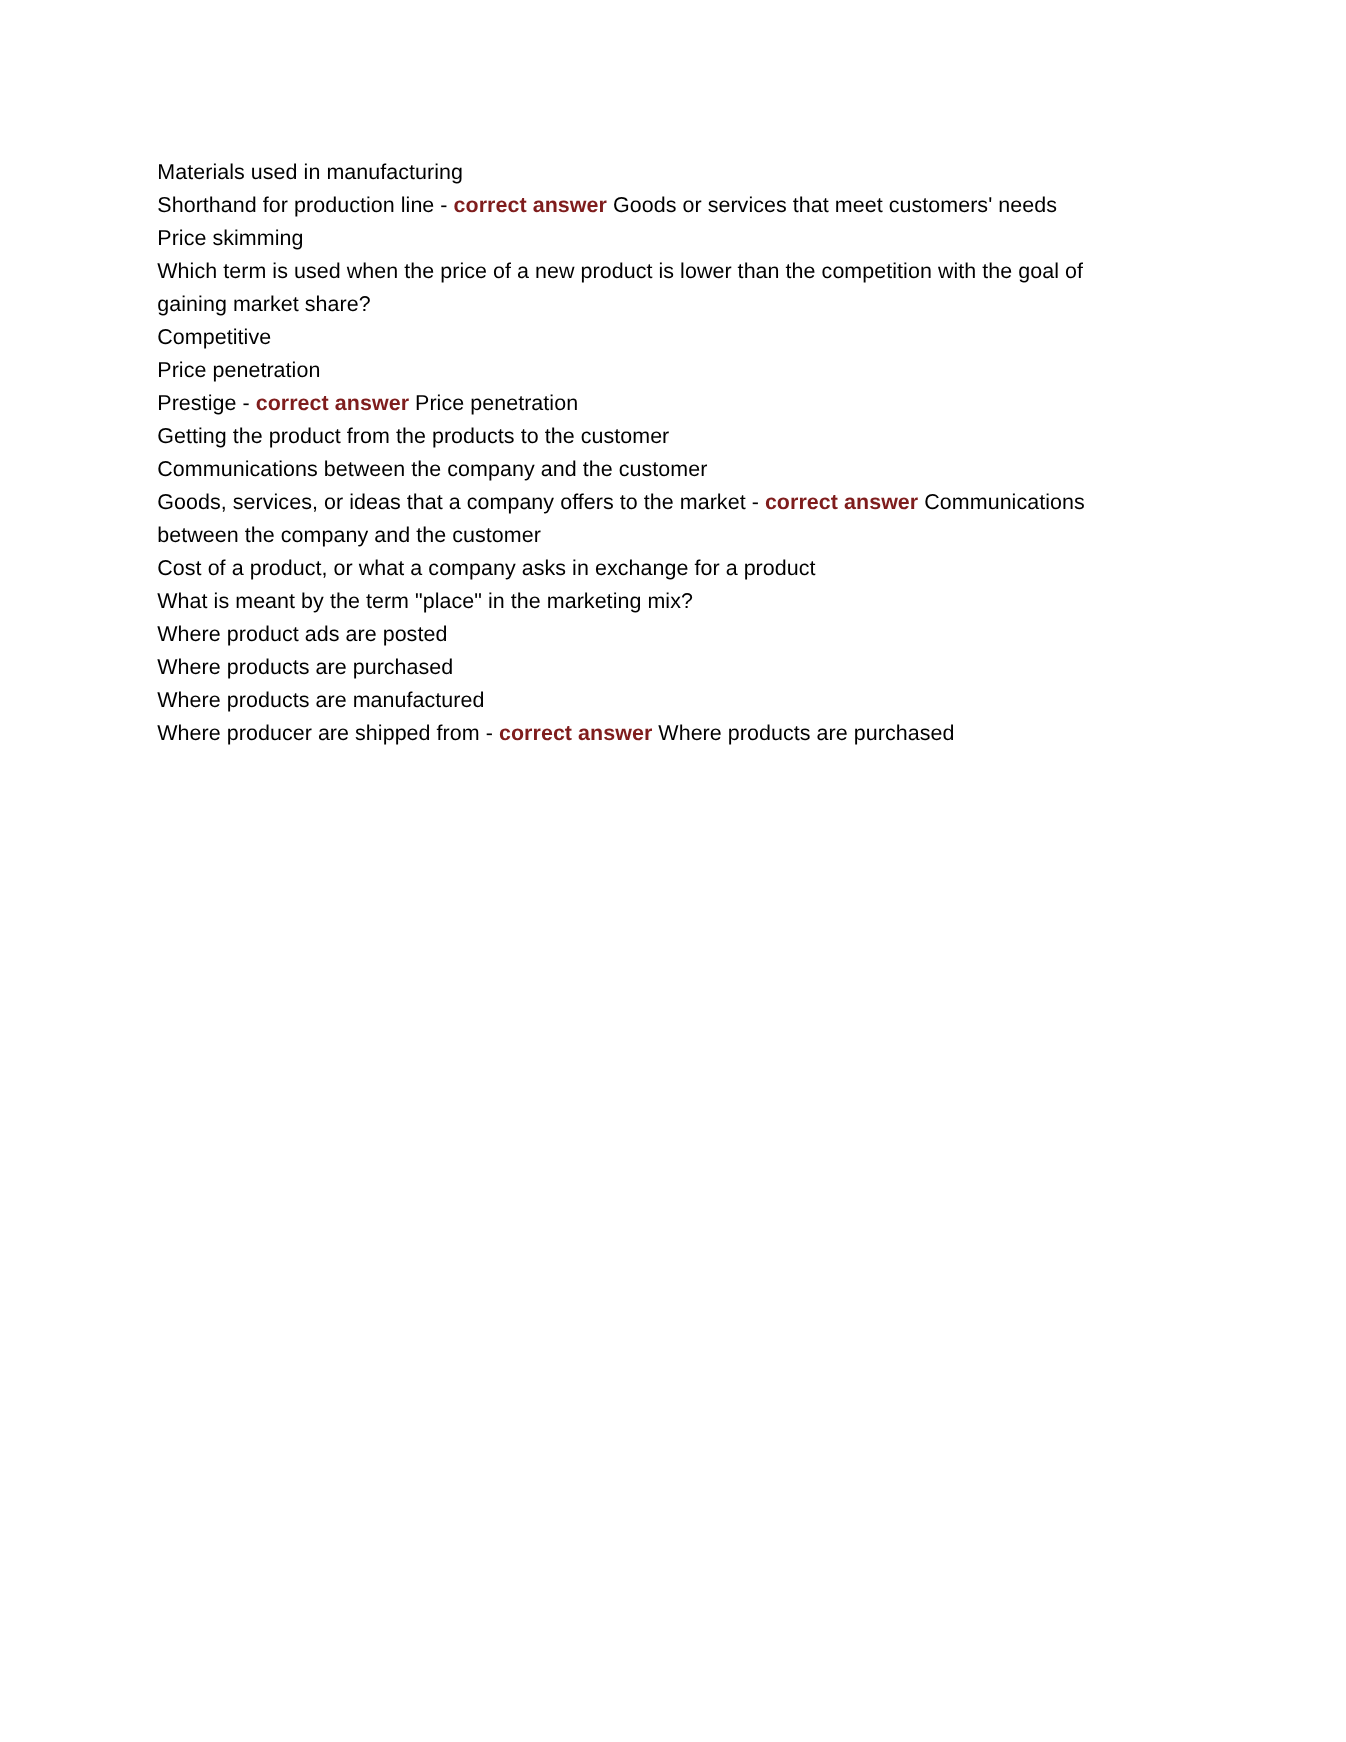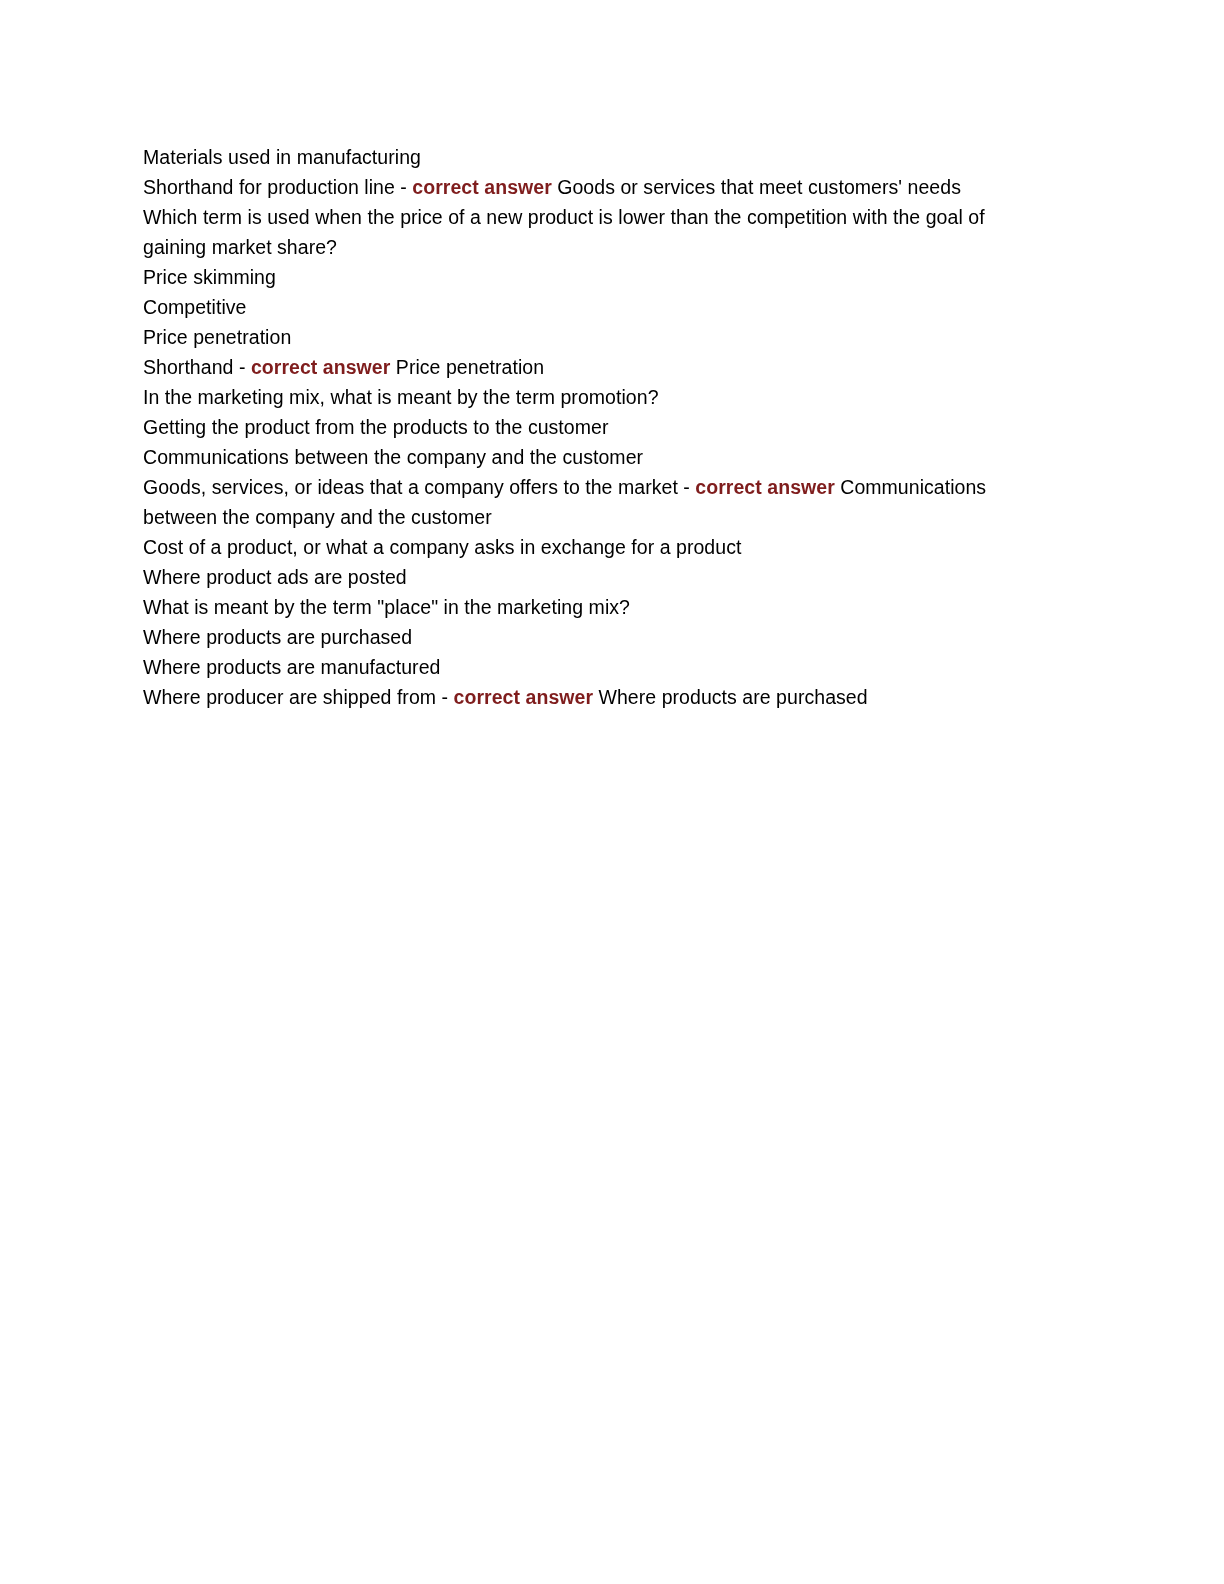--- a/index.html
+++ b/index.html
@@ -42,43 +42,42 @@
 </head>
 <body>
 
 <div class="page">
   <div class="content">
 
     <p class="para gap-lg block"><span>Materials used in manufacturing</span></p>
 
     <p class="para gap-lg block"><span>Shorthand for production line - </span><span class="correct">correct answer</span><span> Goods or services that meet customers' needs</span></p>
 
+    <p class="para gap-opt block"><span>Price skimming</span></p>
+
     <p class="para gap-lg block"><span>Which term is used when the price of a new product is lower than the competition with the goal of gaining market share?</span></p>
-
-    <p class="para gap-opt block"><span>Price skimming</span></p>
 
     <p class="para gap-opt block"><span>Competitive</span></p>
 
     <p class="para gap-opt block"><span>Price penetration</span></p>
 
-    <p class="para gap-lg block"><span>Shorthand - </span><span class="correct">correct answer</span><span> Price penetration</span></p>
+    <p class="para gap-lg block"><span>Prestige - </span><span class="correct">correct answer</span><span> Price penetration</span></p>
 
-    <p class="para gap-lg block"><span>In the marketing mix, what is meant by the term promotion?</span></p>
 
     <p class="para gap-lg block"><span>Getting the product from the products to the customer</span></p>
 
     <p class="para gap-lg block"><span>Communications between the company and the customer</span></p>
 
     <p class="para gap-lg block"><span>Goods, services, or ideas that a company offers to the market - </span><span class="correct">correct answer</span><span> Communications between the company and the customer</span></p>
 
     <p class="para gap-lg block"><span>Cost of a product, or what a company asks in exchange for a product</span></p>
 
+    <p class="para gap-lg block"><span>What is meant by the term "place" in the marketing mix?</span></p>
+
     <p class="para gap-opt block"><span>Where product ads are posted</span></p>
-
-    <p class="para gap-lg block"><span>What is meant by the term "place" in the marketing mix?</span></p>
 
     <p class="para gap-opt block"><span>Where products are purchased</span></p>
 
     <p class="para gap-opt block"><span>Where products are manufactured</span></p>
 
     <p class="para block"><span>Where producer are shipped from - </span><span class="correct">correct answer</span><span> Where products are purchased</span></p>
 
   </div>
 </div>
 

